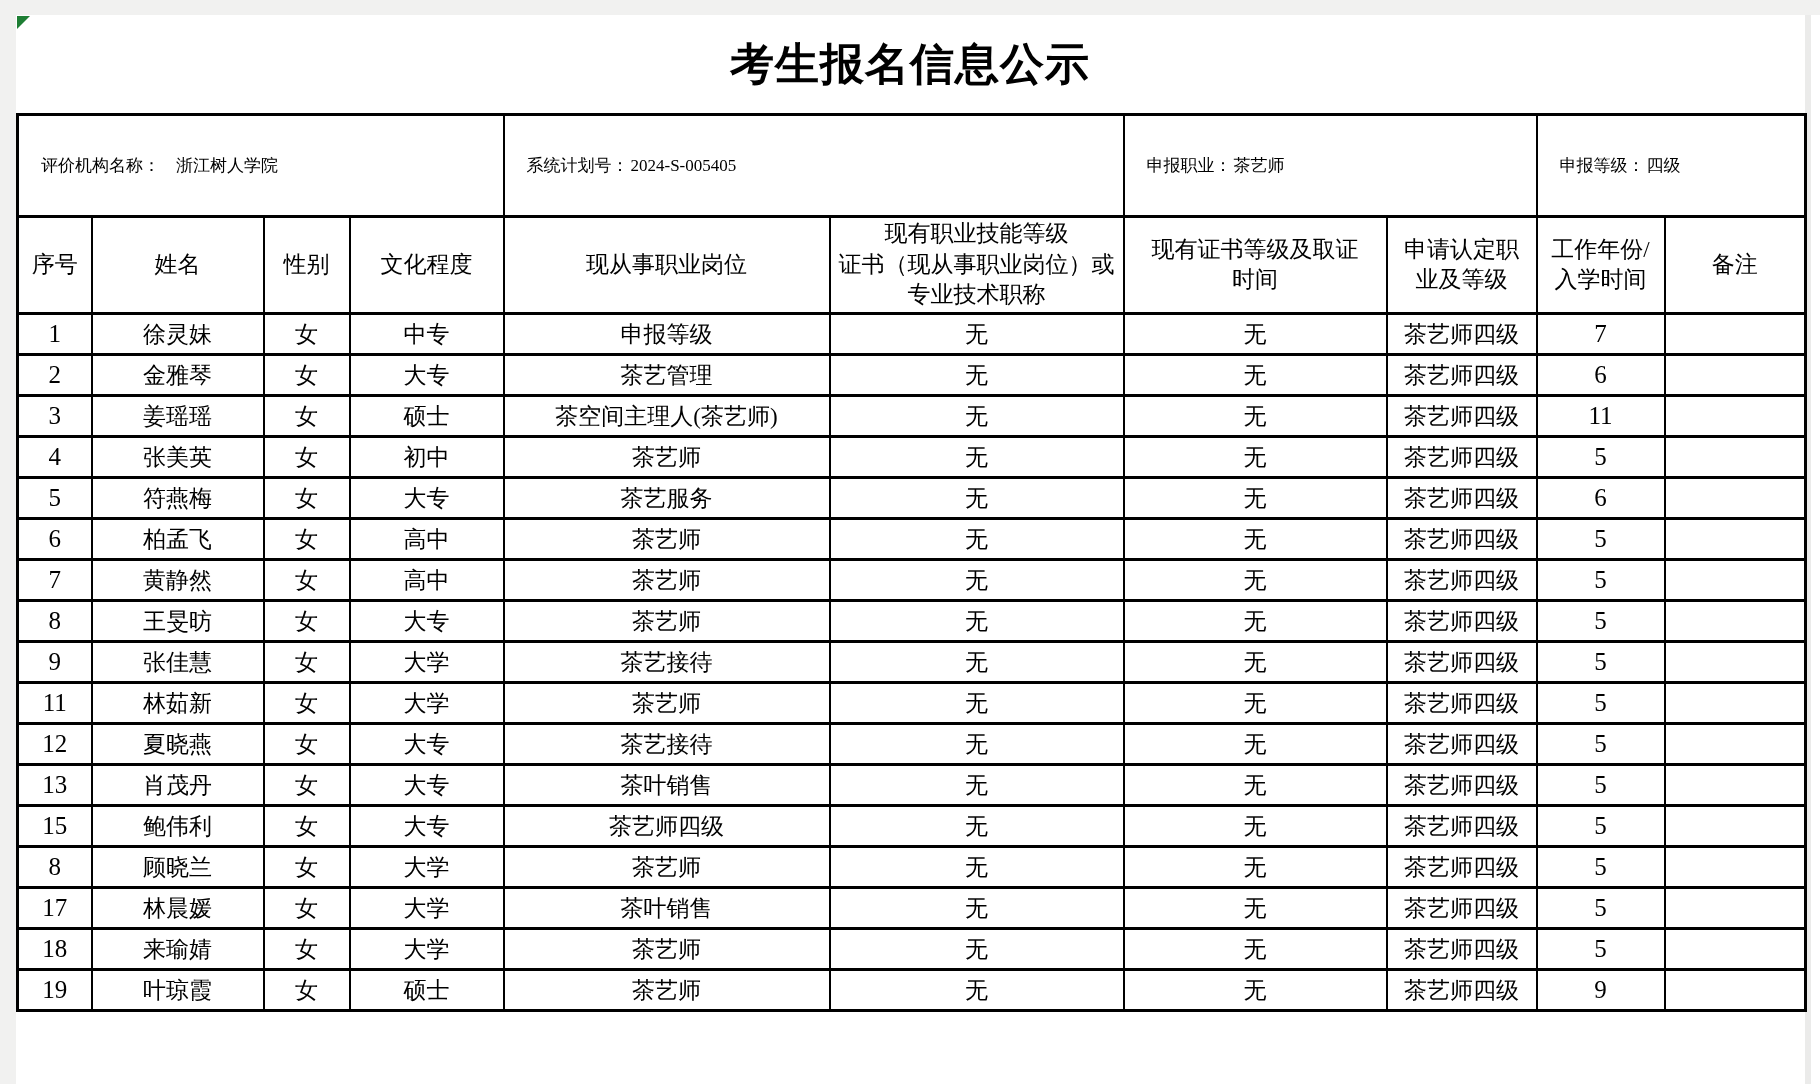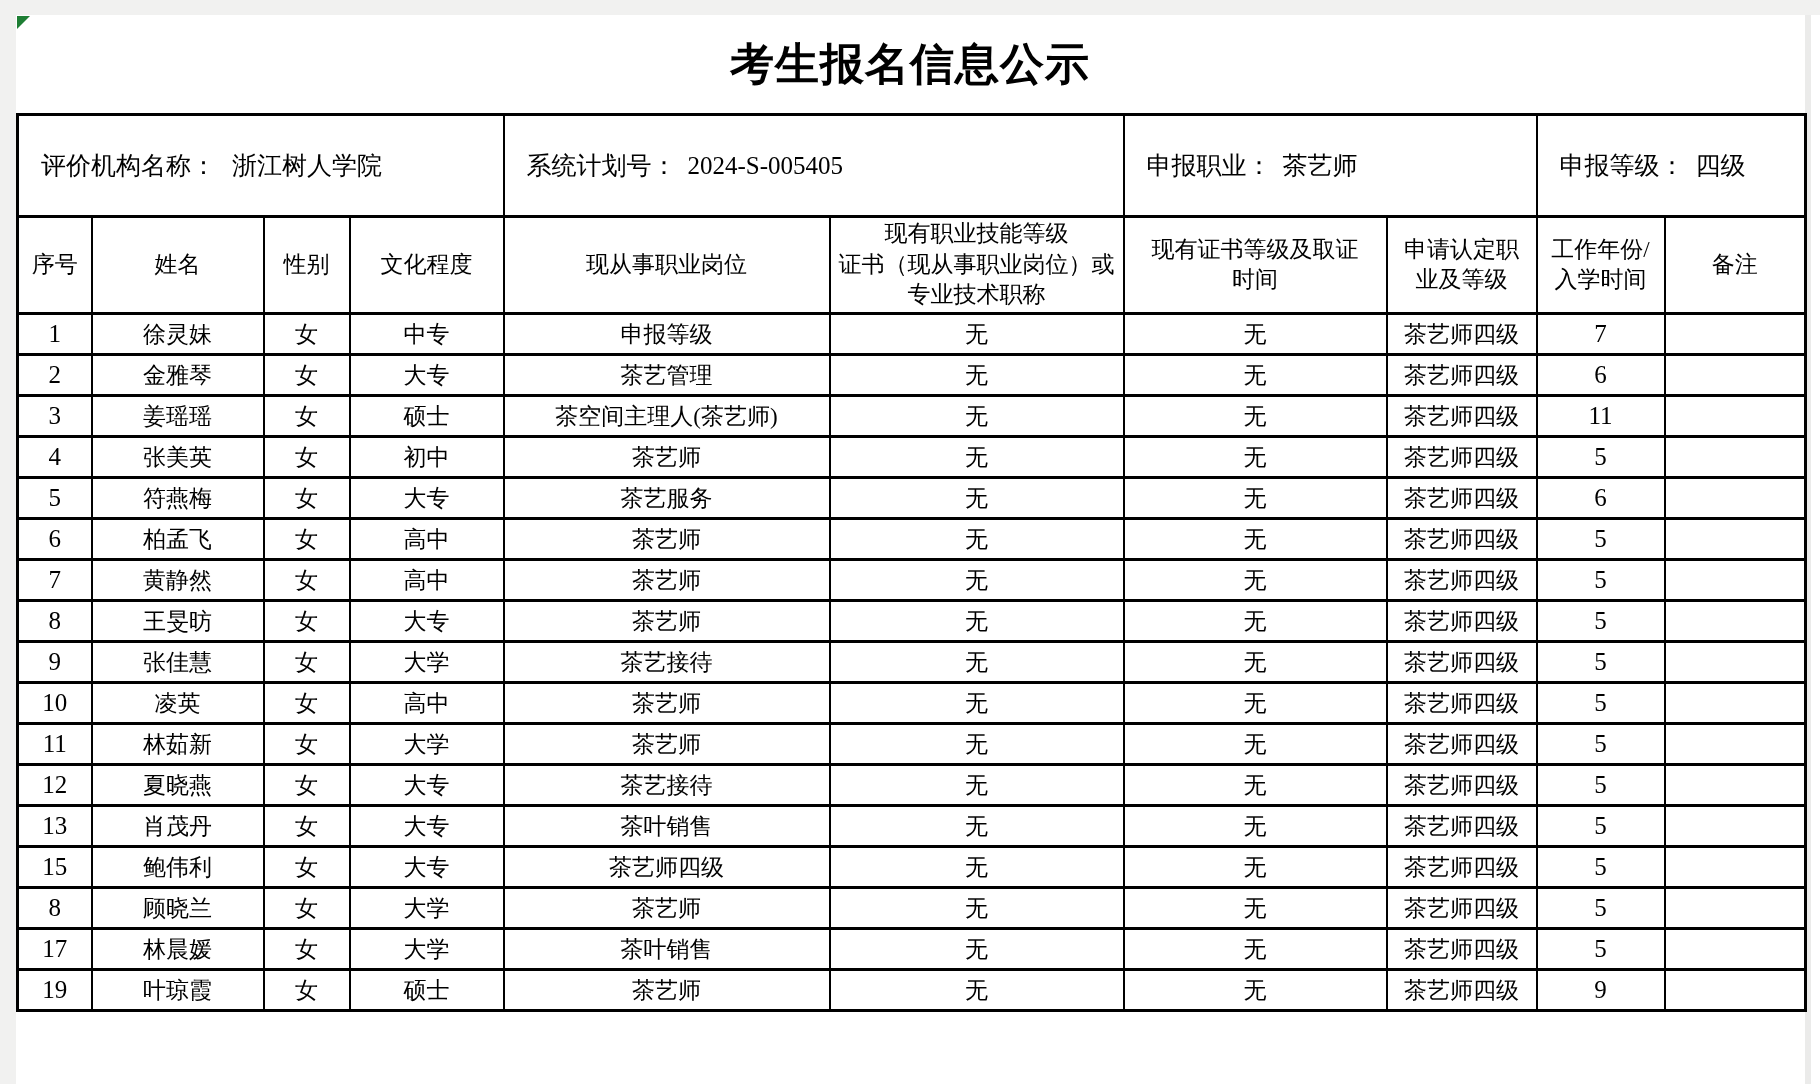--- a/index.html
+++ b/index.html
@@ -30,31 +30,31 @@
     position:absolute;left:16px;top:113px;width:1788px;
     border-collapse:collapse;table-layout:fixed;background:#fff;
     border:3px solid #000;
   }
   table.sheet td{
     border:3px solid #000;
     border-left-width:2px;border-right-width:2px;
     overflow:hidden;white-space:nowrap;
   }
   tr.info-row td{
-    height:99px;font-size:25px;text-align:left;padding:0 0 0 22px;
+    height:99px;font-size:17px;text-align:left;padding:0 0 0 22px;
   }
   tr.head-row td{
     height:94px;font-size:23px;text-align:center;line-height:1.32;
     white-space:normal;padding:0 2px;
   }
   tbody.data td{
     height:38px;font-size:23px;text-align:center;padding:0;
   }
   tbody.data td.num{font-size:25px;}
-  .info-value{margin-left:11px;}
+  .info-value{margin-left:2px;}
   .info-value.wide-gap{margin-left:16px;}
 </style>
 </head>
 <body>
 
 <div class="chrome-top"></div>
 <div class="chrome-left"></div>
 <div class="chrome-right"></div>
 <div class="cell-flag"></div>
 
@@ -204,32 +204,20 @@
         <td>女</td>
         <td>大学</td>
         <td>茶艺接待</td>
         <td>无</td>
         <td>无</td>
         <td>茶艺师四级</td>
         <td class="num">5</td>
         <td></td>
       </tr>
       <tr>
-        <td class="num">10</td>
-        <td>凌英</td>
-        <td>女</td>
-        <td>高中</td>
-        <td>茶艺师</td>
-        <td>无</td>
-        <td>无</td>
-        <td>茶艺师四级</td>
-        <td class="num">5</td>
-        <td></td>
-      </tr>
-      <tr>
         <td class="num">11</td>
         <td>林茹新</td>
         <td>女</td>
         <td>大学</td>
         <td>茶艺师</td>
         <td>无</td>
         <td>无</td>
         <td>茶艺师四级</td>
         <td class="num">5</td>
         <td></td>
@@ -281,20 +269,32 @@
         <td>茶艺师四级</td>
         <td class="num">5</td>
         <td></td>
       </tr>
       <tr>
         <td class="num">17</td>
         <td>林晨媛</td>
         <td>女</td>
         <td>大学</td>
         <td>茶叶销售</td>
+        <td>无</td>
+        <td>无</td>
+        <td>茶艺师四级</td>
+        <td class="num">5</td>
+        <td></td>
+      </tr>
+      <tr>
+        <td class="num">18</td>
+        <td>来瑜婧</td>
+        <td>女</td>
+        <td>大学</td>
+        <td>茶艺师</td>
         <td>无</td>
         <td>无</td>
         <td>茶艺师四级</td>
         <td class="num">5</td>
         <td></td>
       </tr>
       <tr>
         <td class="num">19</td>
         <td>叶琼霞</td>
         <td>女</td>

